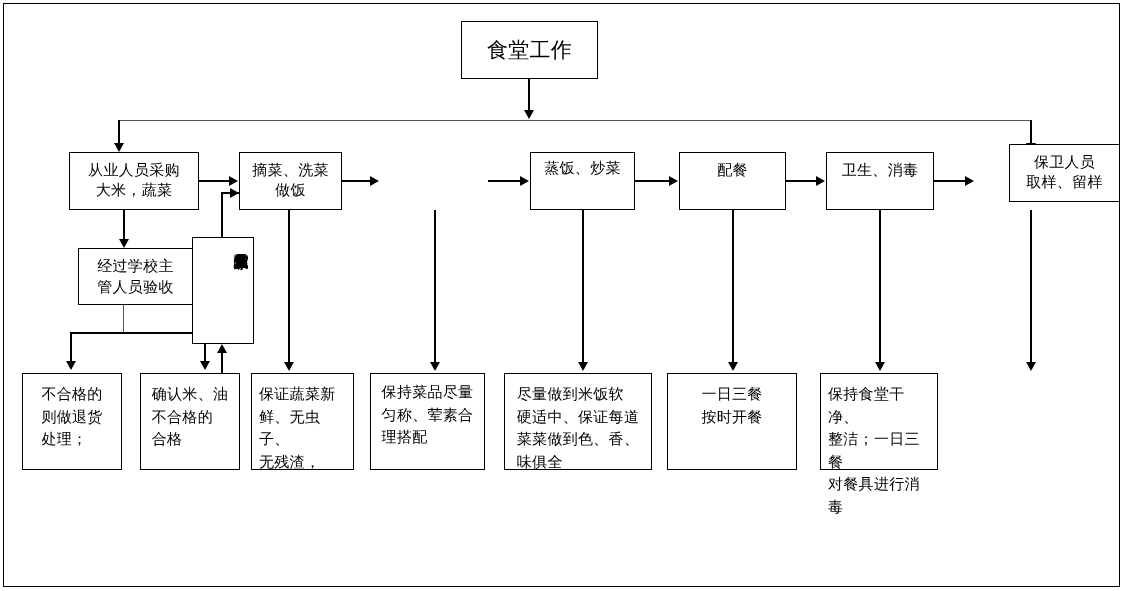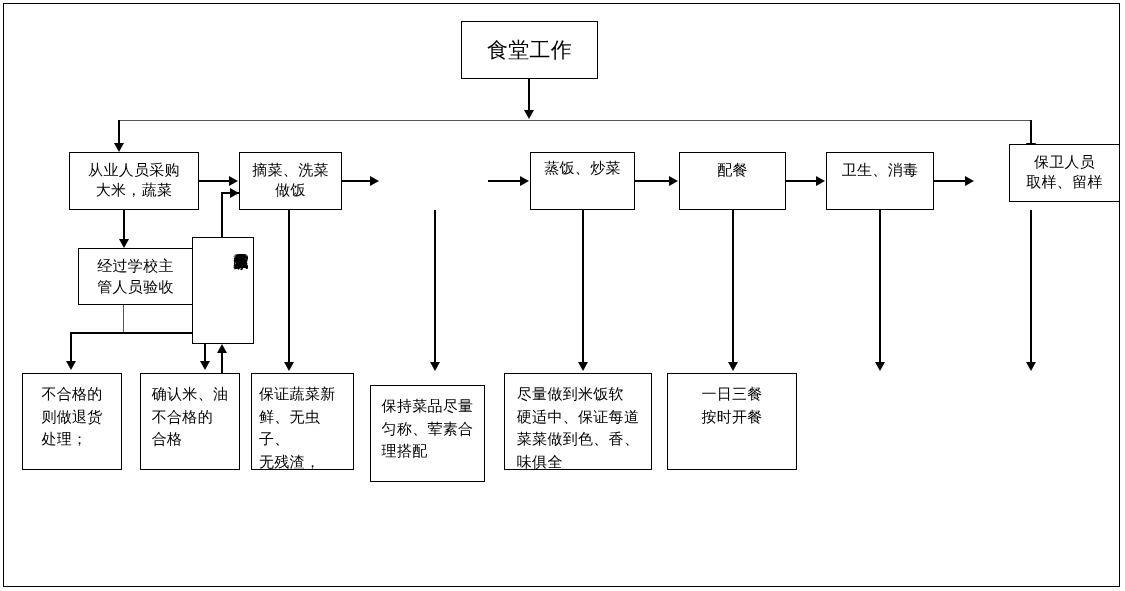--- a/index.html
+++ b/index.html
@@ -224,33 +224,38 @@
 不合格的
 合格</span>
   </div>
 
   <div class="node detail" style="left:251px; top:373px; width:103px; height:97px;">
     <span style="white-space:pre-line;">保证蔬菜新
 鲜、无虫子、
 无残渣，</span>
   </div>
 
-  <div class="node detail" style="left:370px; top:385px; width:115px; height:97px;">
+  <div class="node detail" style="left:370px; top:373px; width:115px; height:97px;font-family:Liberation Mono, monospace;">
     <span style="white-space:pre-line;">保持菜品尽量
 匀称、荤素合
 理搭配</span>
   </div>
 
   <div class="node detail" style="left:667px; top:373px; width:130px; height:97px; align-items:flex-start; text-align:center; justify-content:center;">
     <span style="white-space:pre-line;">一日三餐
 按时开餐</span>
   </div>
 
   <div class="node detail" style="left:504px; top:373px; width:148px; height:97px;">
     <span style="white-space:pre-line;">尽量做到米饭软
 硬适中、保证每道
 菜菜做到色、香、
 味俱全</span>
   </div>
 
+  <div class="node detail" style="left:820px; top:373px; width:118px; height:97px;">
+    <span style="white-space:pre-line;">保持食堂干净、
+整洁；一日三餐
+对餐具进行消毒</span>
+  </div>
 
 
 </div>
 
 </body></html>

